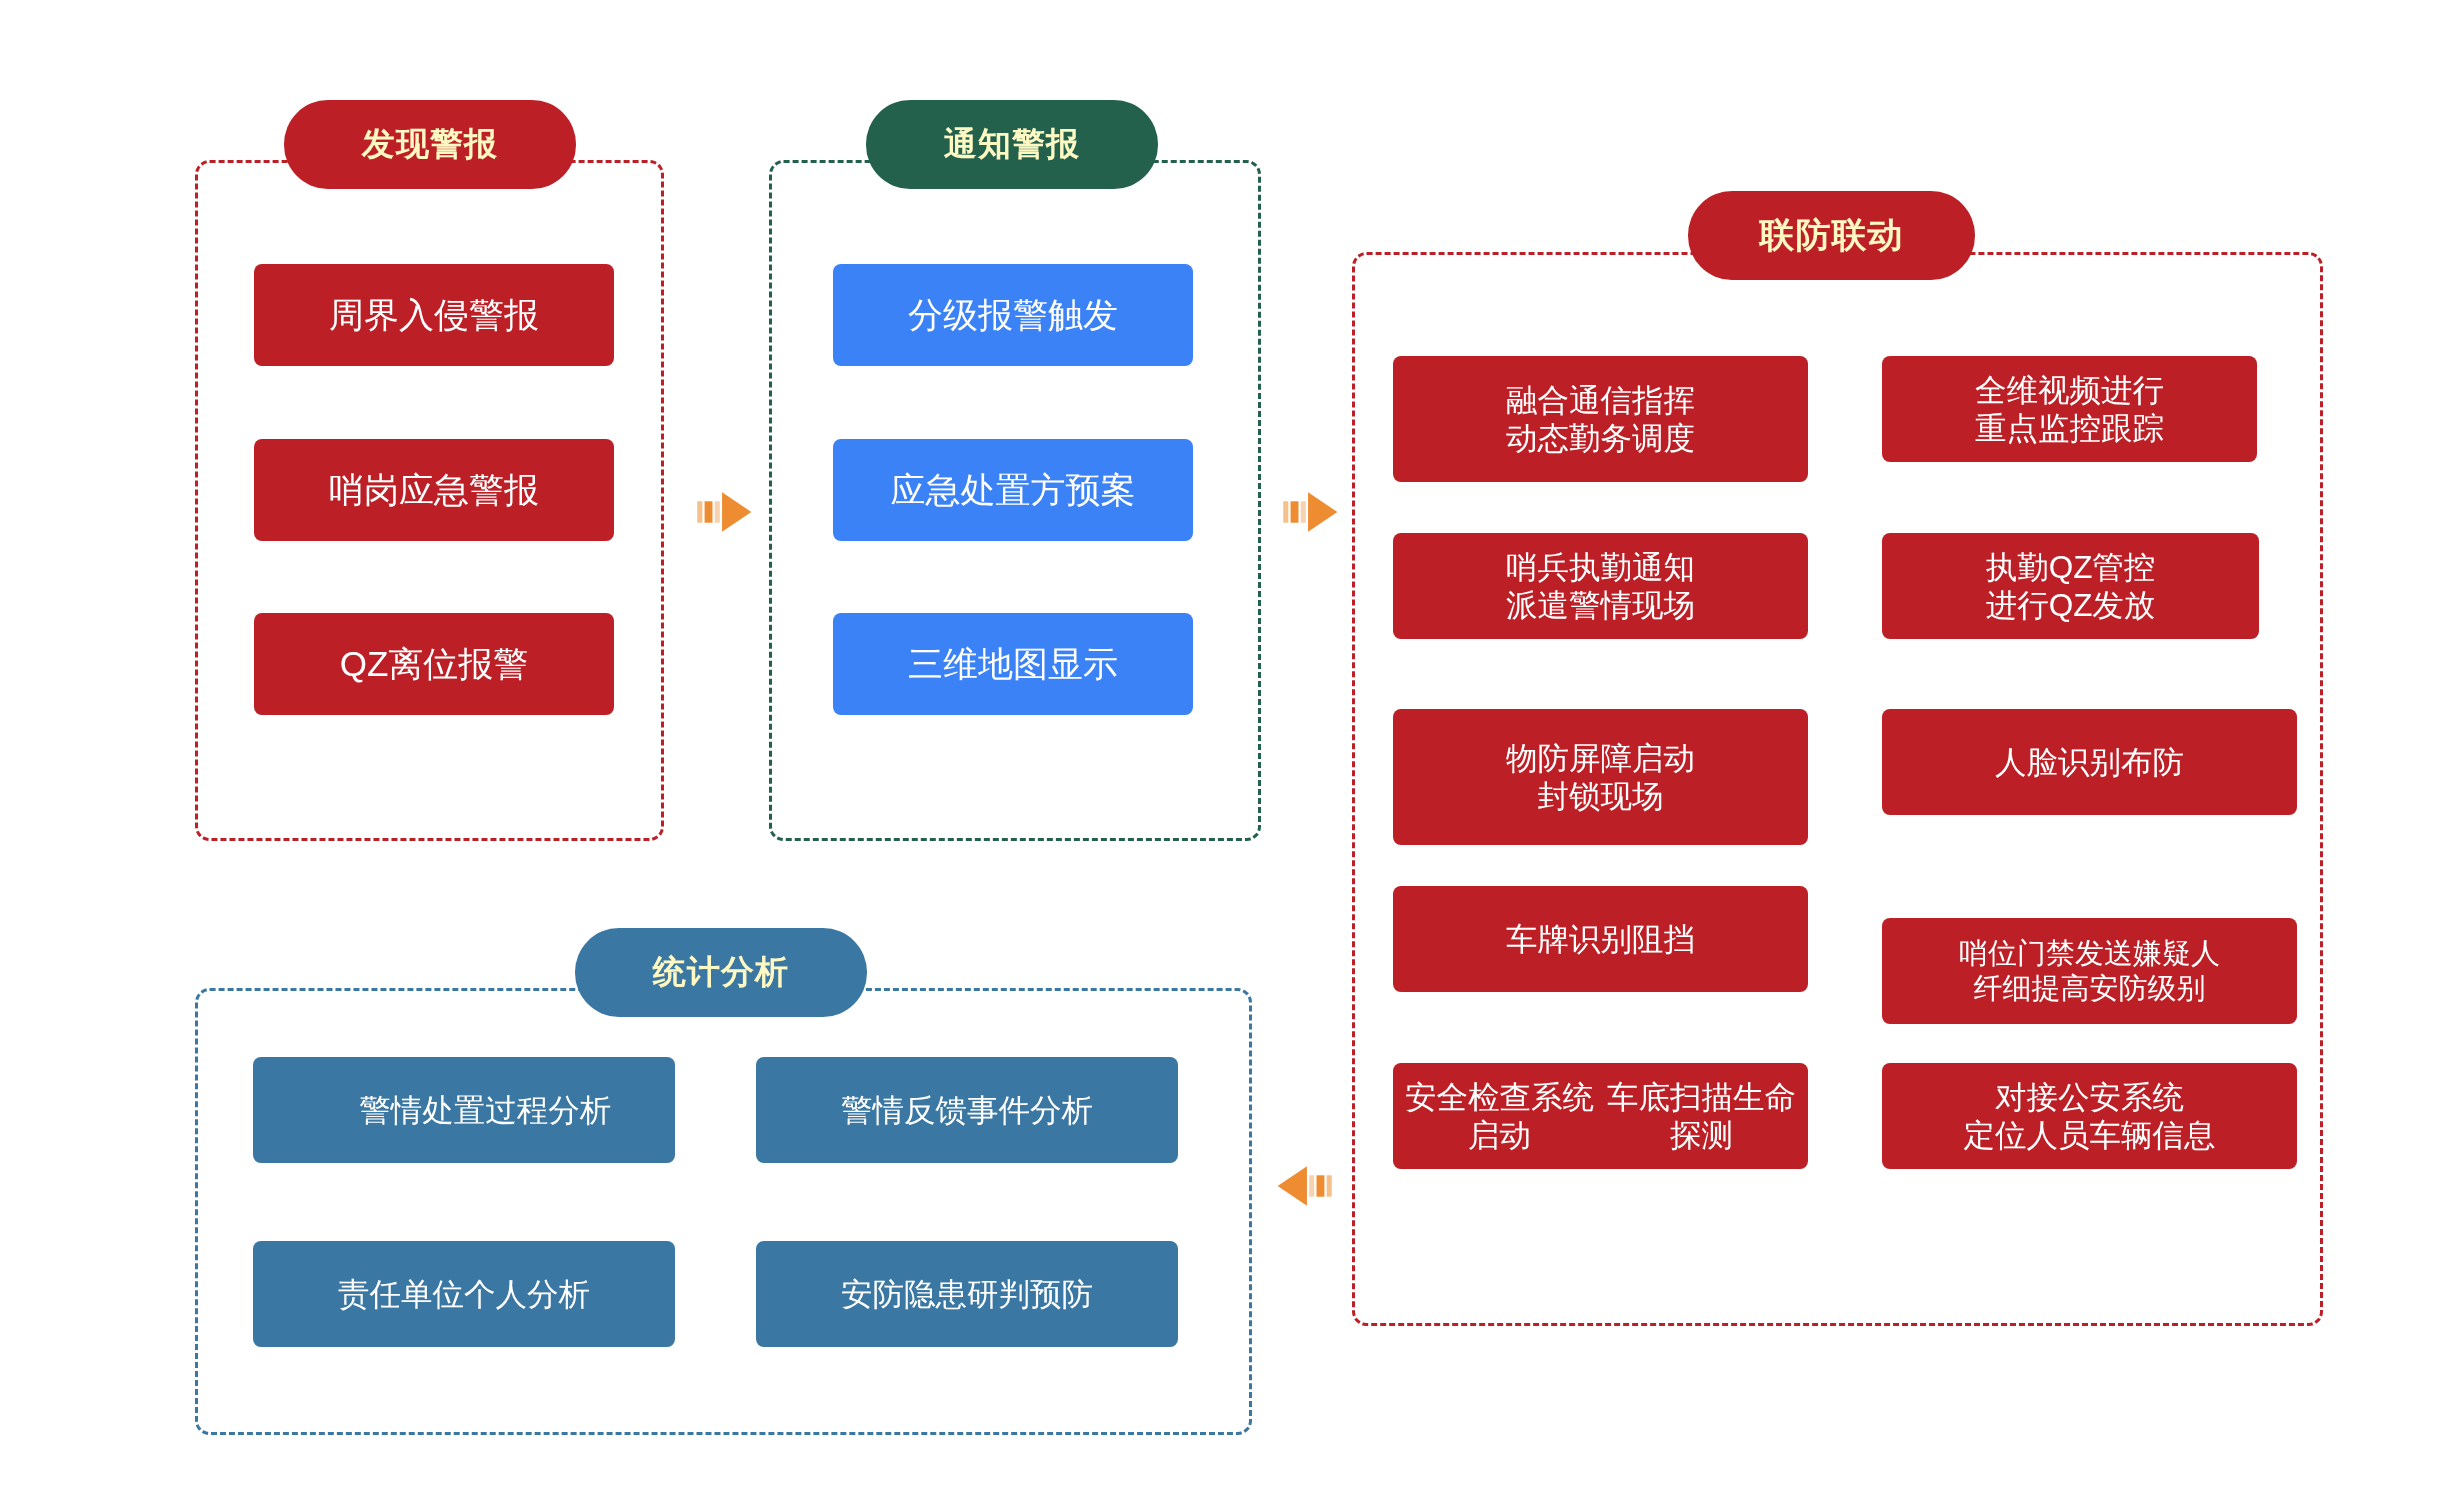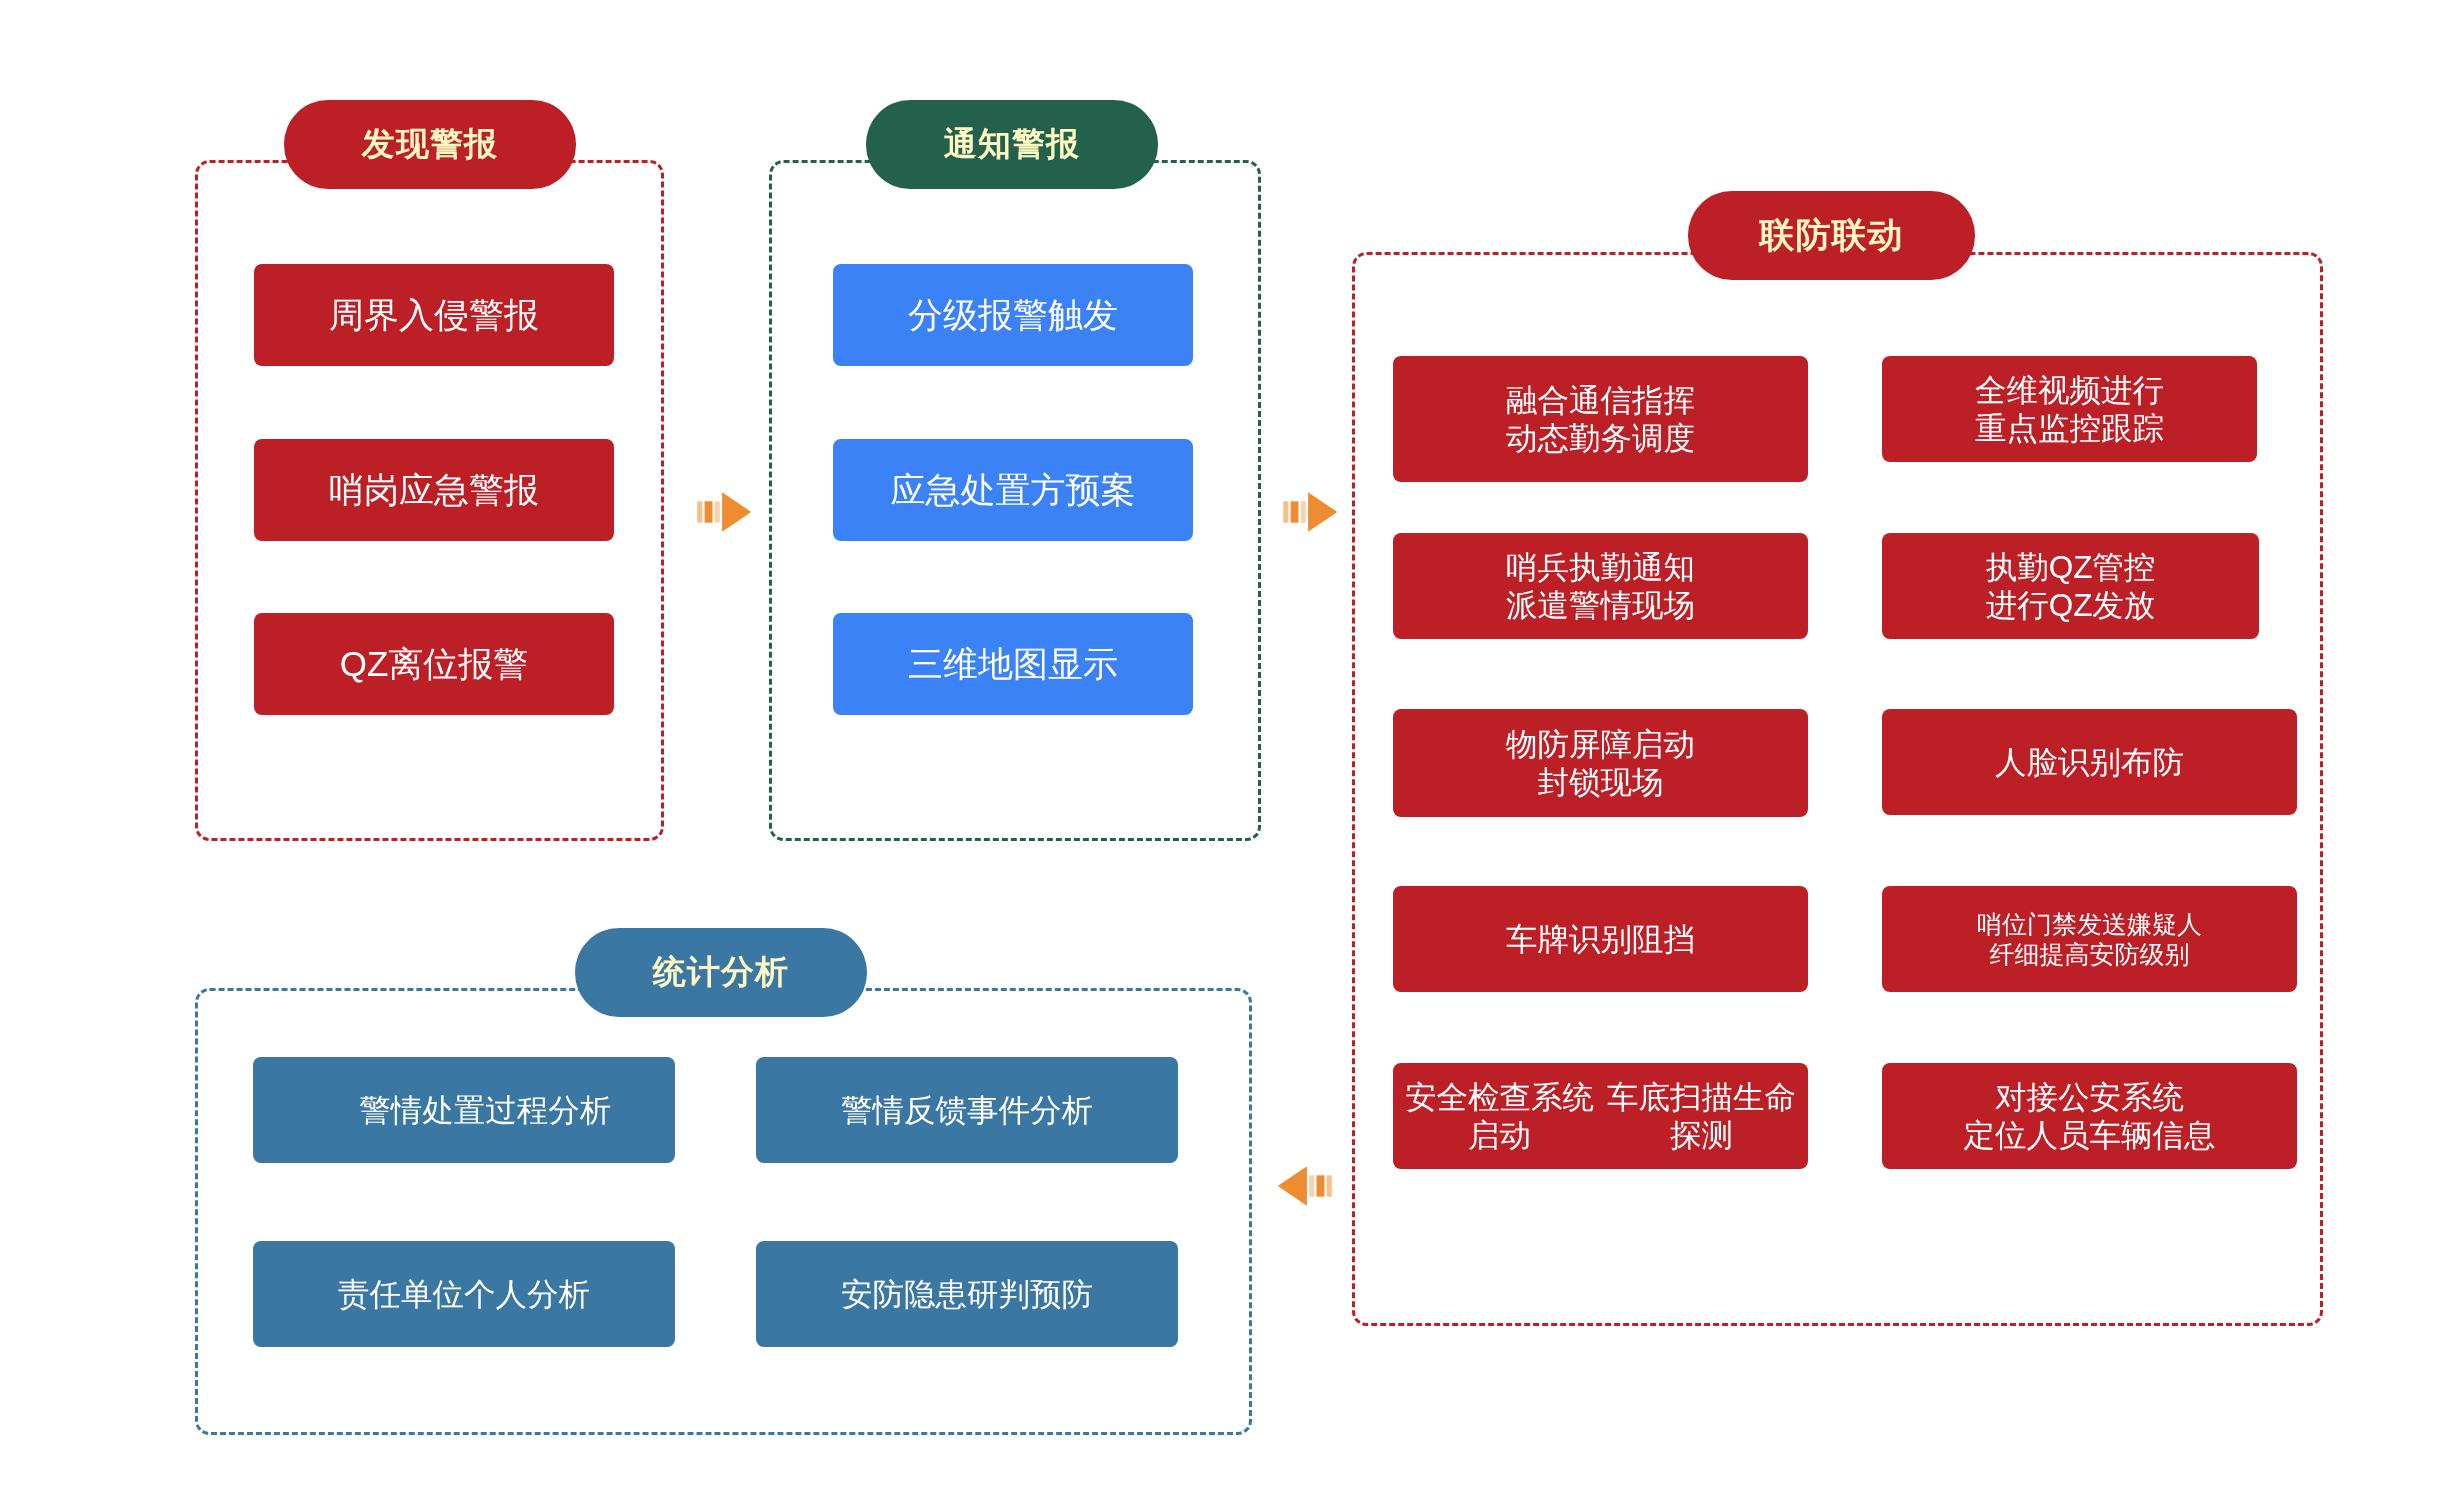--- a/index.html
+++ b/index.html
@@ -64,21 +64,21 @@
   .box.blue{background:#3B77A3;}
 
   
   .arrow{position:absolute;z-index:6;}
 
   
   .pill-l{font-size:33px;}
   .pill-xl{font-size:35px;}
   .t-lg{font-size:35px;}
   .t-md{font-size:31.5px;}
-  .t-sm{font-size:25px;}
+  .t-sm{font-size:29px;margin-top:32px;}
 </style>
 </head>
 <body>
 
 <div id="stage">
 
   <div class="frame red" style="left:195px;top:160px;width:469px;height:681px;"></div>
 
   <div class="pill red pill-l" style="left:284px;top:100px;width:292px;height:89px;border-radius:44px;">
     <span>发现警报</span>
@@ -135,21 +135,21 @@
   </div>
 
   <div class="box red t-md" style="left:1393px;top:356px;width:415px;height:126px;flex-direction:column;">
     <span>融合通信指挥</span>
     <span>动态勤务调度</span>
   </div>
   <div class="box red t-md" style="left:1393px;top:533px;width:415px;height:106px;flex-direction:column;">
     <span>哨兵执勤通知</span>
     <span>派遣警情现场</span>
   </div>
-  <div class="box red t-md" style="left:1393px;top:709px;width:415px;height:108px;flex-direction:column;">
+  <div class="box red t-md" style="left:1393px;top:709px;width:415px;height:136px;flex-direction:column;">
     <span>物防屏障启动</span>
     <span>封锁现场</span>
   </div>
   <div class="box red t-md" style="left:1393px;top:886px;width:415px;height:106px;flex-direction:column;">
     <span>车牌识别阻挡</span>
   </div>
   <div class="box red t-md" style="left:1393px;top:1063px;width:415px;height:106px;flex-direction:row;">
     <span>安全检查系统启动</span>
     <span>车底扫描生命探测</span>
   </div>

